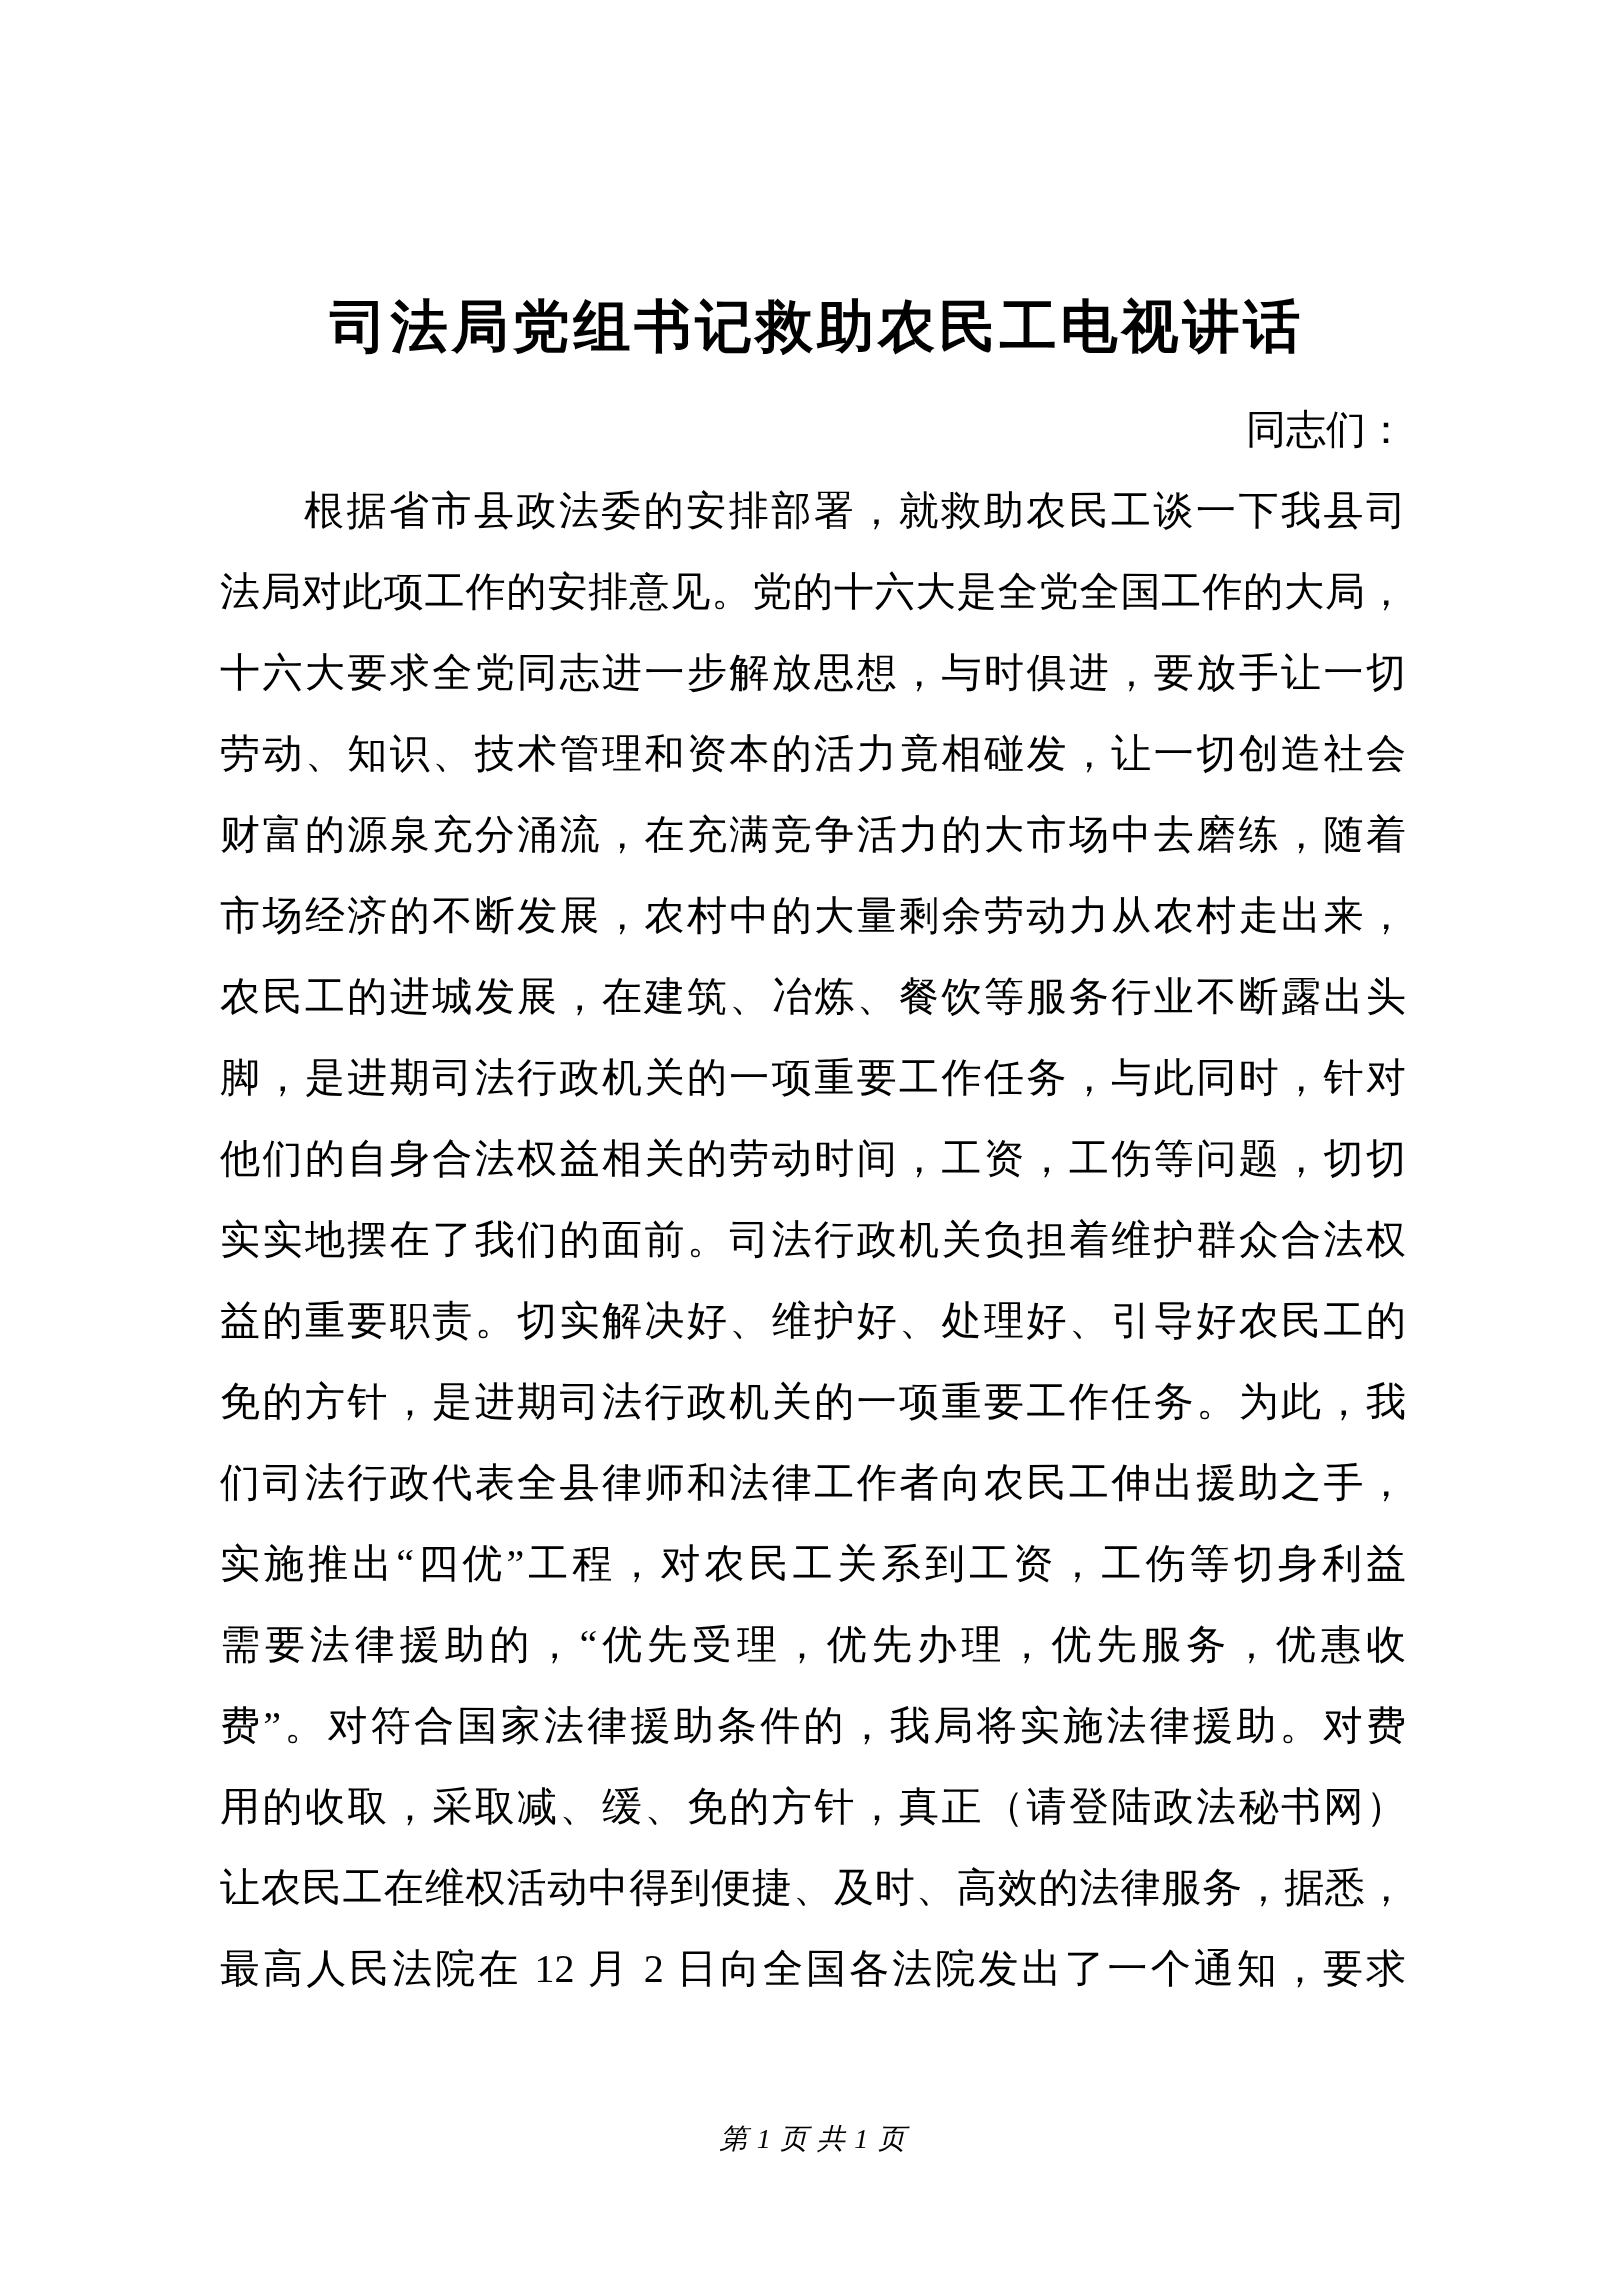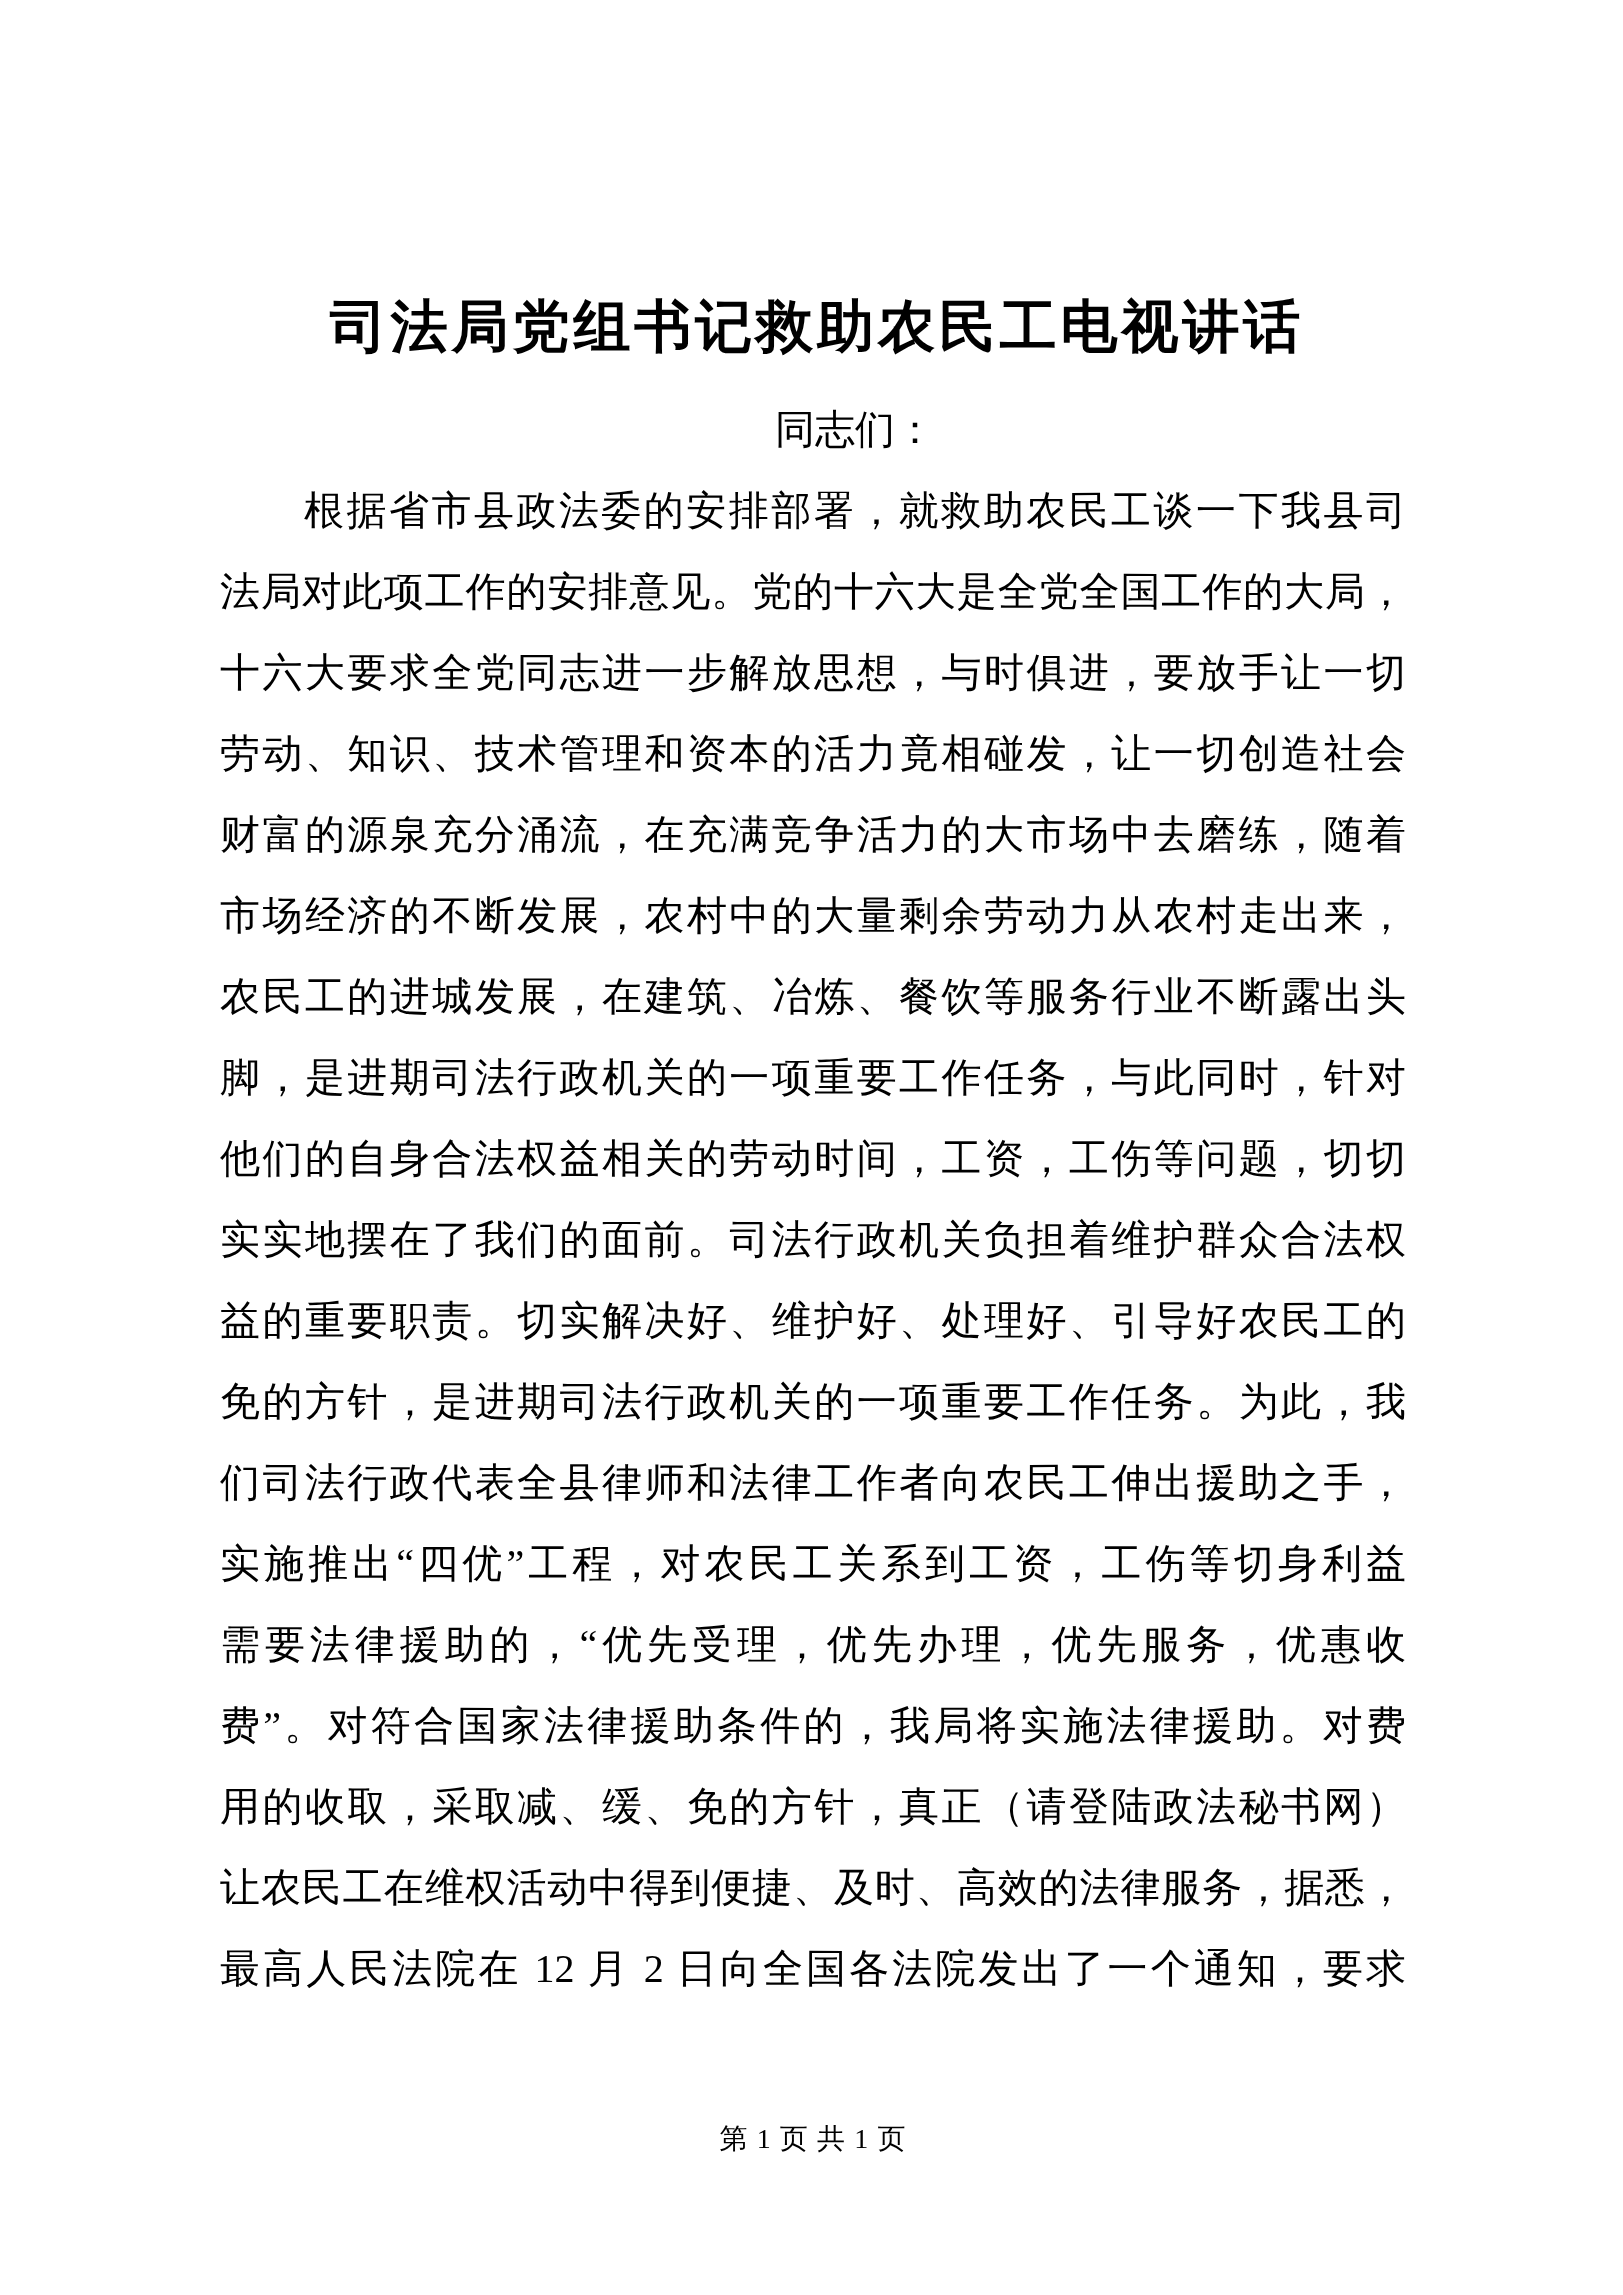--- a/index.html
+++ b/index.html
@@ -42,40 +42,41 @@
     width: 1186px;
   }
   .line {
     font-size: 40px;
     line-height: 81px;
     height: 81px;
     overflow: hidden;
     white-space: normal;
   }
   .salutation {
-    text-align: center;
+    text-align: right;
     text-indent: 84px;
   }
   .body-line {
     text-align: justify;
     text-align-last: justify;
     -moz-text-align-last: justify;
   }
   .body-line.indent {
     text-indent: 84px;
   }
   .doc-footer {
     position: absolute;
     left: 220px;
     top: 2121px;
     width: 1186px;
     font-size: 28px;
     line-height: 35px;
     text-align: center;
     letter-spacing: 1.1px;
+    font-style: italic;
   }
 </style>
 </head>
 <body>
 
 <div class="doc-page">
   <h1 class="doc-title">司法局党组书记救助农民工电视讲话</h1>
 
   <div class="doc-body">
     <div class="line salutation">同志们：</div>

